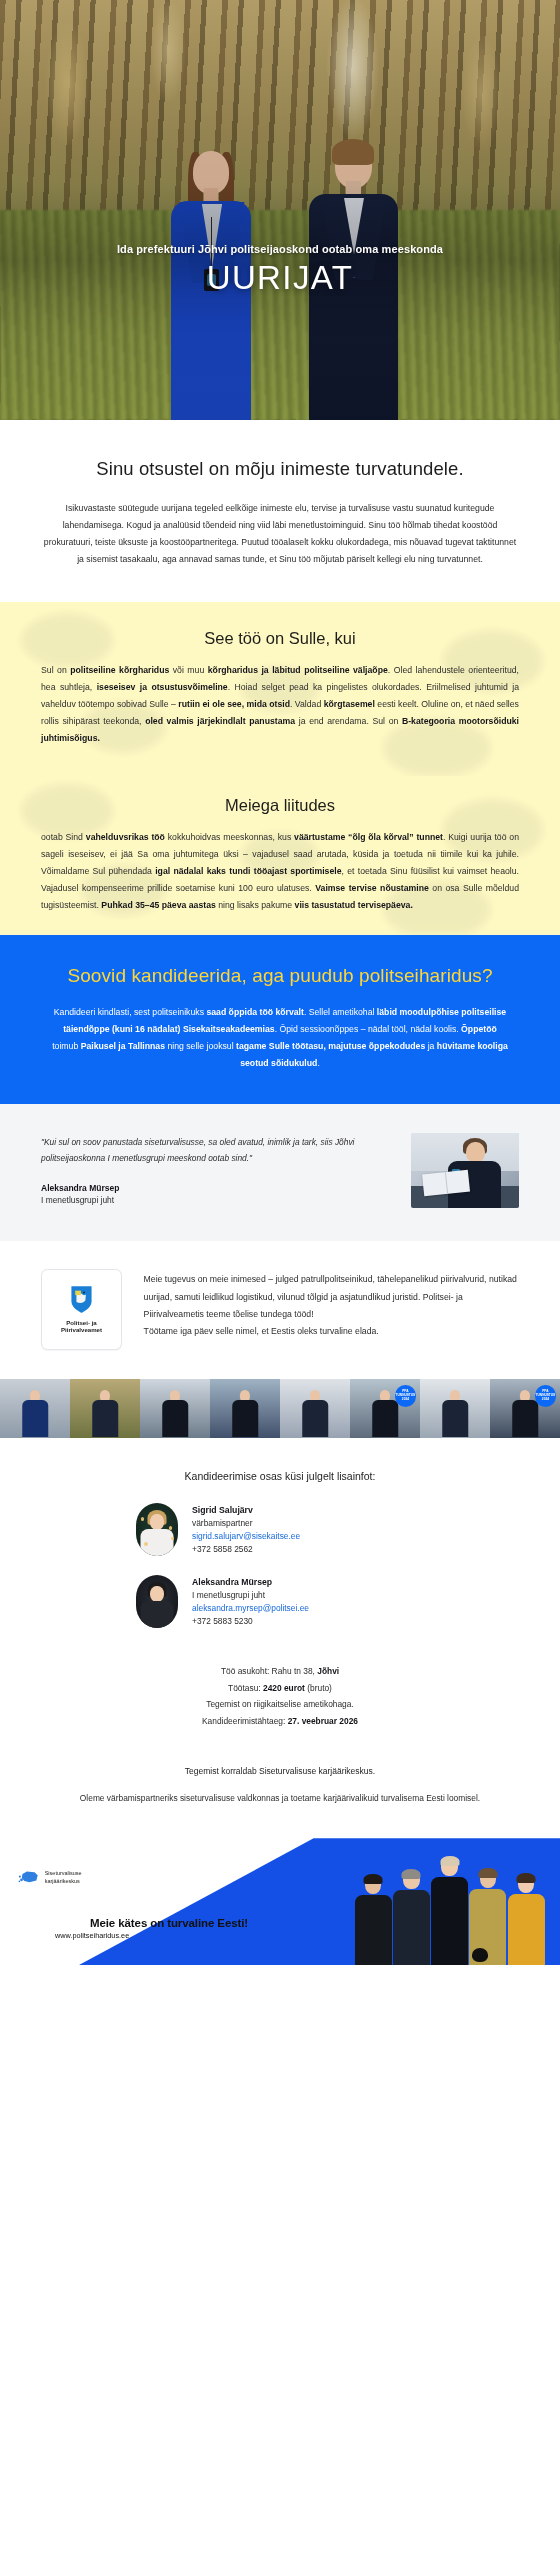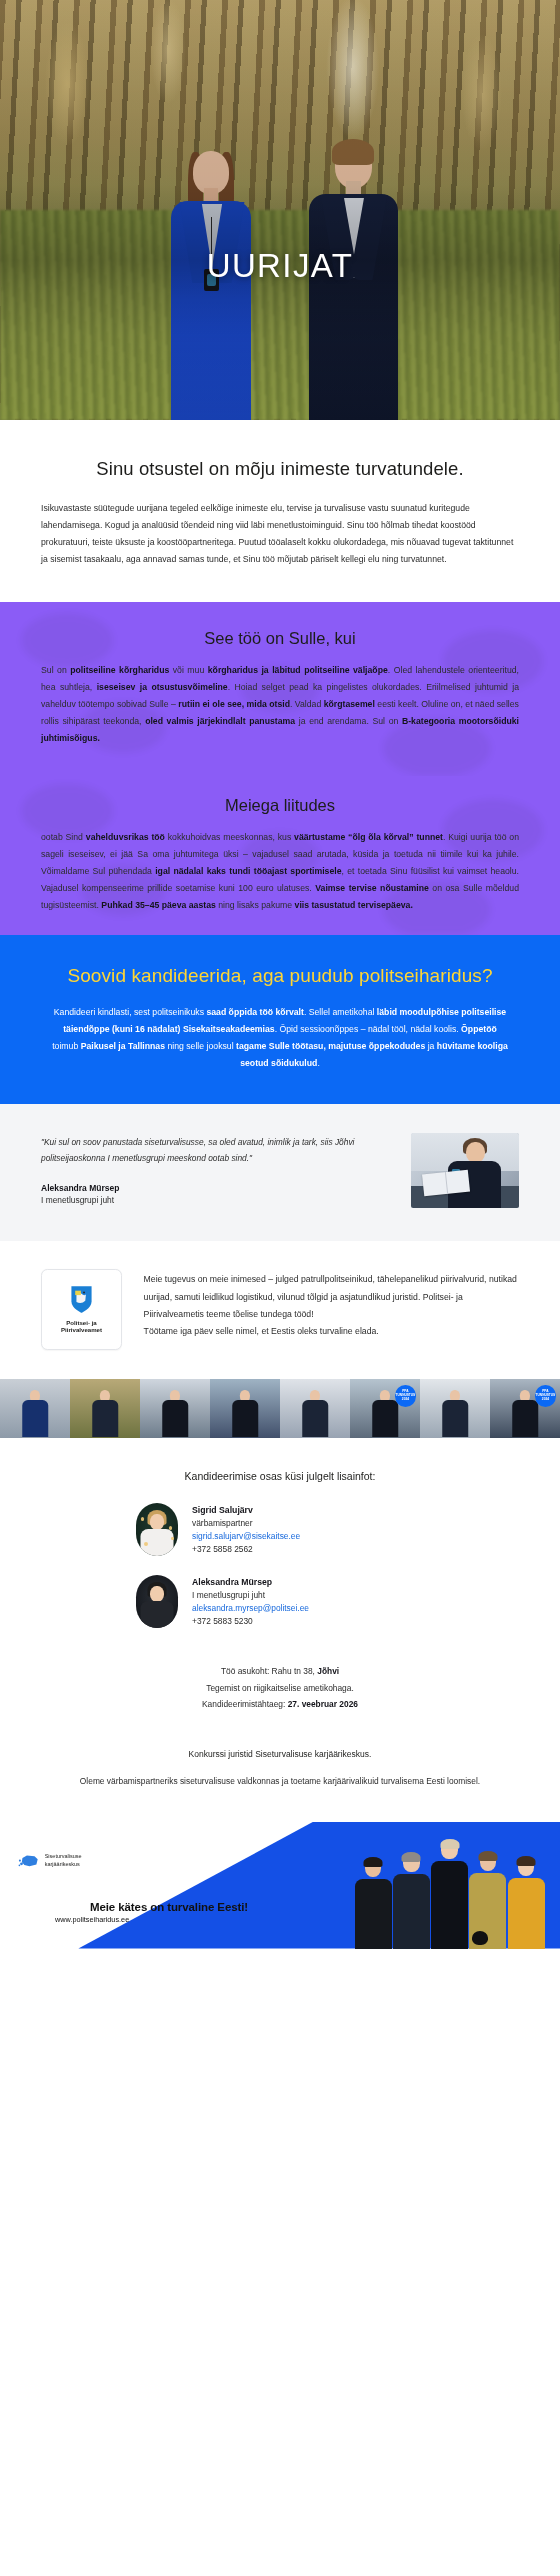--- a/index.html
+++ b/index.html
@@ -77,21 +77,21 @@
     text-shadow:0 0.6px 3.2px rgba(0,0,0,.55);
   }
   .hero-title {
     color:#fff; font-weight:400; font-size:33px; letter-spacing:1.4px;
     margin-top:4px; text-shadow:0 1.3px 6.4px rgba(0,0,0,.45);
   }
 
   
   .sec { padding: 0 41px; }
   .sec-white { background:#ffffff; padding-top:37px; padding-bottom:34px; }
-  .sec-grey  { background:#8b5cf6; padding-top:25.5px; padding-bottom:29px; position:relative; overflow:hidden; }
+  .sec-grey  { background:#fef9c3; padding-top:25.5px; padding-bottom:29px; position:relative; overflow:hidden; }
   .sec-grey .wm {
     position:absolute; inset:0; pointer-events:none; opacity:.055;
     background:
       radial-gradient(ellipse 76px 45px at 12% 22%, #1d1d1b 0 60%, transparent 61%),
       radial-gradient(ellipse 83px 51px at 88% 34%, #1d1d1b 0 60%, transparent 61%),
       radial-gradient(ellipse 70px 42px at 22% 72%, #1d1d1b 0 60%, transparent 61%),
       radial-gradient(ellipse 89px 48px at 78% 84%, #1d1d1b 0 60%, transparent 61%),
       radial-gradient(ellipse 64px 38px at 50% 50%, #1d1d1b 0 60%, transparent 61%);
     filter: blur(3.8px);
   }
@@ -101,21 +101,21 @@
     text-align:center; font-weight:400; font-size:18.5px; line-height:1.32;
     letter-spacing:0.1px; color:#1d1d1b;
   }
   h2.sec-h {
     text-align:center; font-weight:400; font-size:16.5px; line-height:1.3;
     color:#1d1d1b; margin-bottom:12.7px;
   }
   p.body {
     font-size:8.7px; line-height:1.95; color:#2c2c2c;
   }
-  p.body.center { }
+  p.body.center { text-align:center; }
   p.body.just { text-align:justify; }
   .sec-white .intro { margin-top:19px; }
   b, strong { font-weight:700; color:#14141a; }
 
   
   .cta {
     background:#0b69f5; color:#ffffff;
     padding: 28px 50px 32px;
     text-align:center;
   }
@@ -271,20 +271,21 @@
       <div class="neck"></div>
     <div class="body"></div>
       <div class="shirt"></div>
     <div class="lapelL"></div>
       <div class="lapelR"></div>
   </div>
 
   <div class="hero-scrim"></div>
 
   <div class="hero-text">
+    <div class="hero-kicker">Ida prefektuuri Jõhvi politseijaoskond ootab oma meeskonda</div>
     <div class="hero-title">UURIJAT</div>
   </div>
 </section>
 
 <section class="sec sec-white">
   <h2 class="lead">Sinu otsustel on mõju inimeste turvatundele.</h2>
   <p class="body center intro">Isikuvastaste süütegude uurijana tegeled eelkõige inimeste elu, tervise ja turvalisuse vastu suunatud kuritegude lahendamisega. Kogud ja analüüsid tõendeid ning viid läbi menetlustoiminguid. Sinu töö hõlmab tihedat koostööd prokuratuuri, teiste üksuste ja koostööpartneritega. Puutud tööalaselt kokku olukordadega, mis nõuavad tugevat taktitunnet ja sisemist tasakaalu, aga annavad samas tunde, et Sinu töö mõjutab päriselt kellegi elu ning turvatunnet.</p>
 </section>
 
 <section class="sec sec-grey">
@@ -412,28 +413,31 @@
       <a class="p-mail" href="#">aleksandra.myrsep@politsei.ee</a>
       <div class="p-phone">+372 5883 5230</div>
     </div>
   </div>
 </section>
 
 <section class="facts">
   <div>
     <span>Töö asukoht: Rahu tn 38, </span><b>Jõhvi</b>
   </div>
+  <div>
+    <span>Töötasu: </span><b>2420 eurot</b><span> (bruto)</span>
+  </div>
   <div>Tegemist on riigikaitselise ametikohaga.</div>
   <div>
     <span>Kandideerimistähtaeg: </span><b>27. veebruar 2026</b>
   </div>
 </section>
 
 <section class="organiser">
-  <div class="o1">Konkurssi juristid Siseturvalisuse karjäärikeskus.</div>
+  <div class="o1">Tegemist korraldab Siseturvalisuse karjäärikeskus.</div>
   <div class="o2">Oleme värbamispartneriks siseturvalisuse valdkonnas ja toetame karjäärivalikuid turvalisema Eesti loomisel.</div>
 </section>
 
 <footer class="footer">
   <div class="wedge"></div>
 
   <div class="logo-wrap">
     <div class="map">
       <svg viewBox="0 0 34 26" width="21.6" height="16.5" aria-hidden="true">
         <path d="M7 8 L14 4 L26 5 L31 10 L29 18 L18 21 L10 19 L6 14 Z" fill="#2f7fe0"></path>

